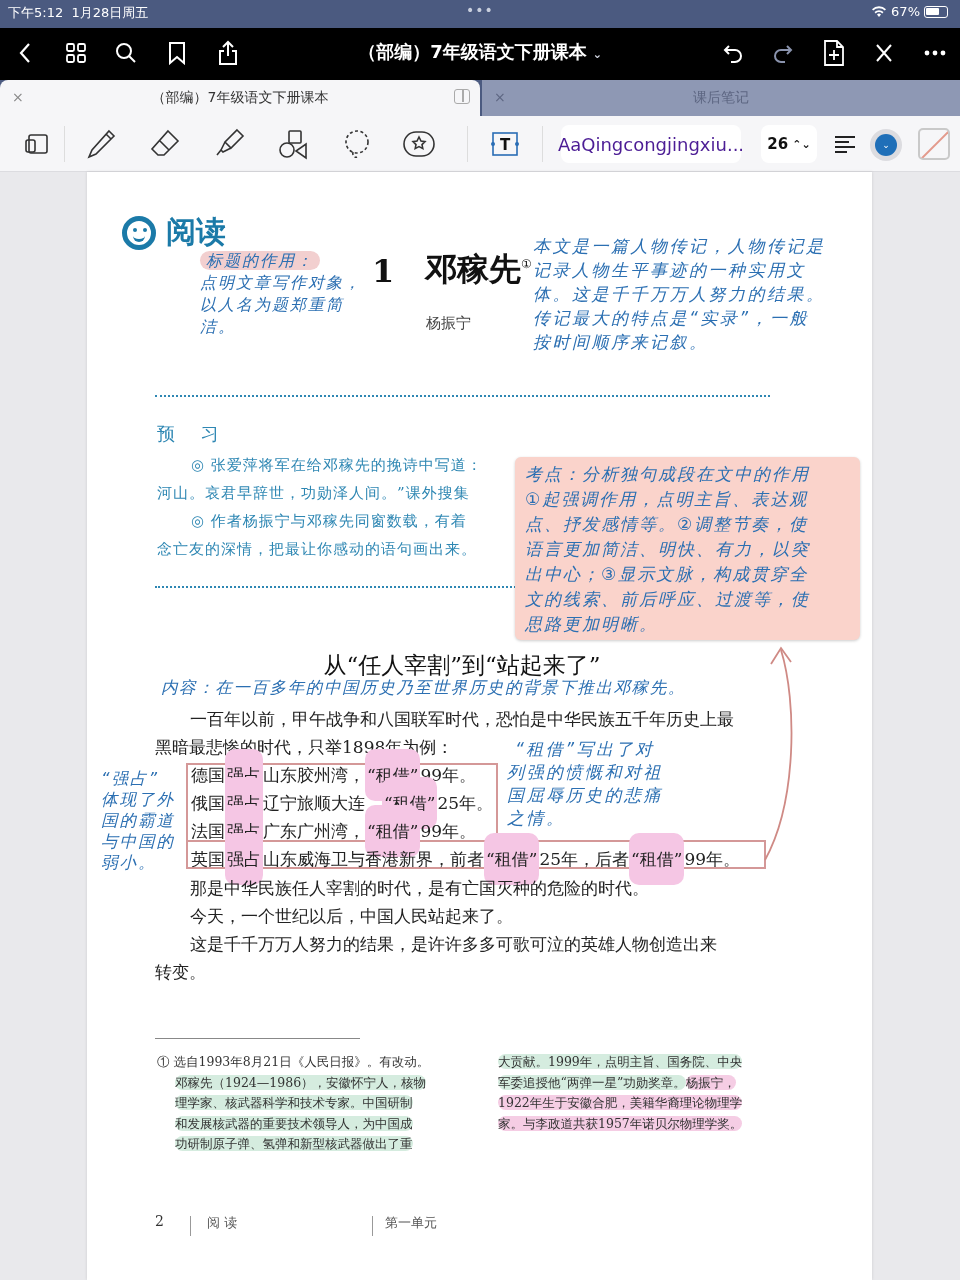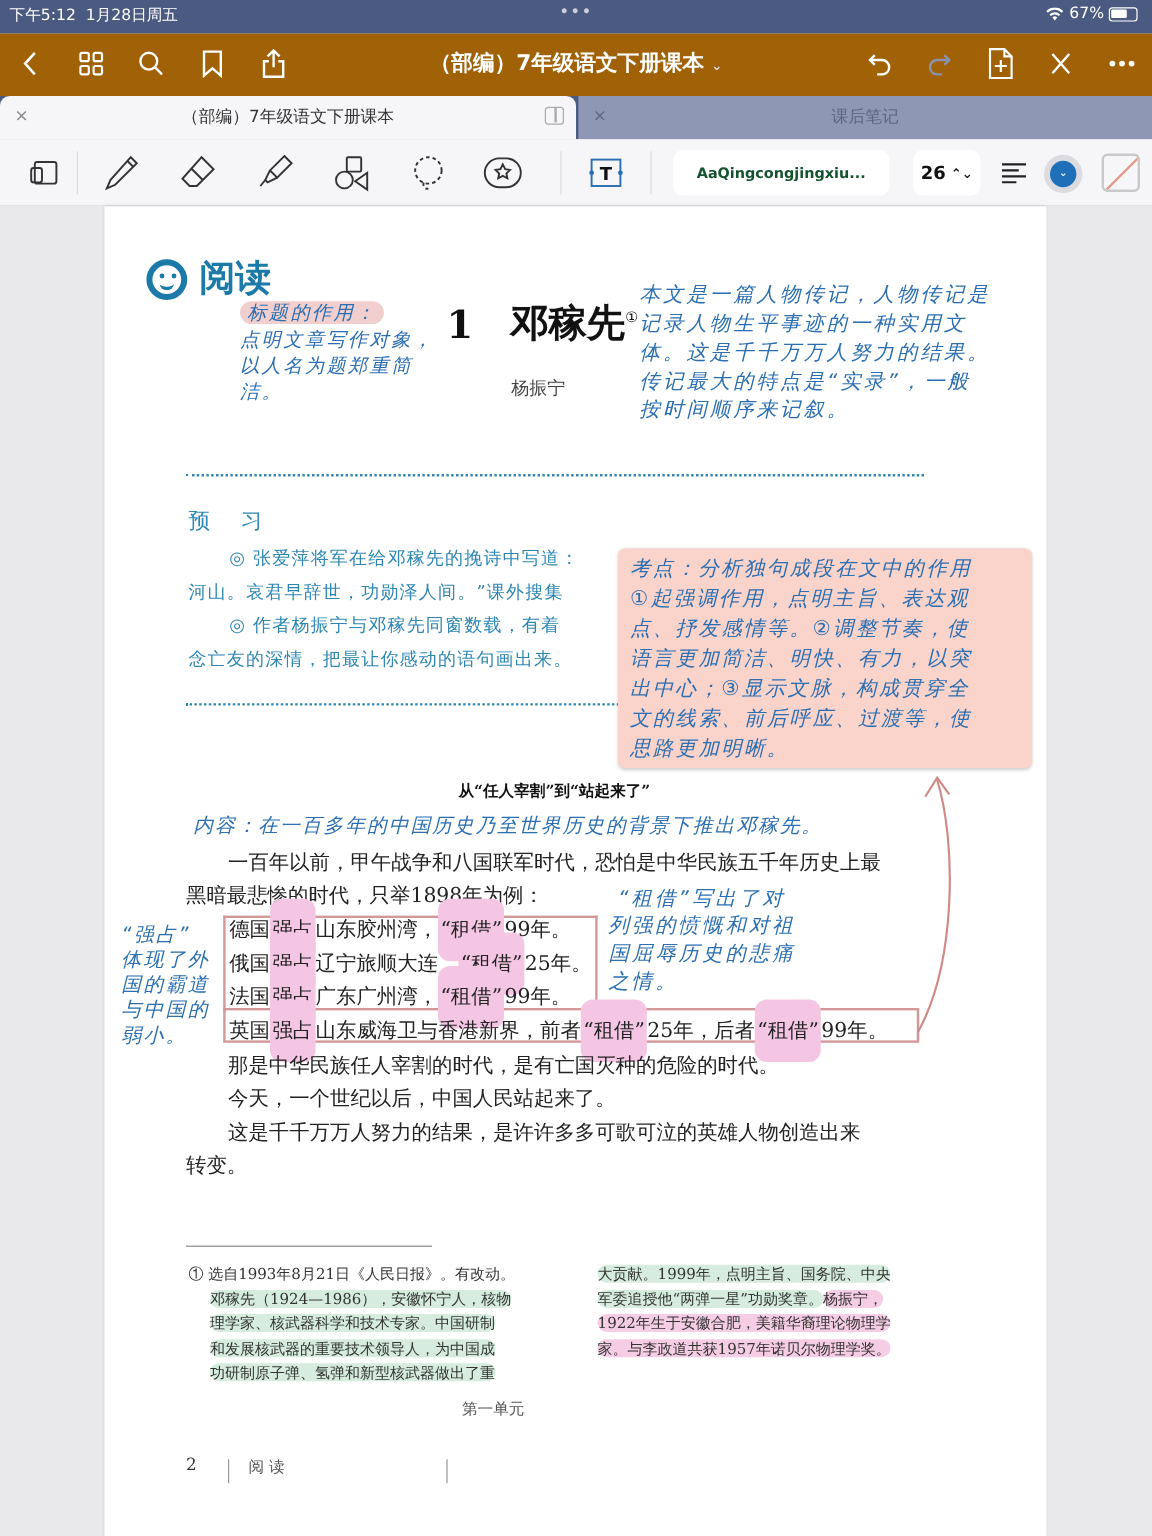--- a/index.html
+++ b/index.html
@@ -3,36 +3,36 @@
 <meta charset="utf-8">
 <style>
 *{box-sizing:border-box;margin:0;padding:0}
 html,body{width:960px;height:1280px;overflow:hidden;background:#e9e9ec;font-family:"DejaVu Sans",sans-serif}
 .statusbar{position:absolute;left:0;top:0;width:960px;height:28px;background:#4b5a80;color:#fff;font-size:13px}
 .statusbar .time{position:absolute;left:8px;top:4px}
 .statusbar .dots{position:absolute;left:466px;top:2px;font-size:14px;letter-spacing:1px;color:#c9cfdd}
 .statusbar .right{position:absolute;right:12px;top:4px;display:flex;align-items:center;gap:4px}
 .battery{width:24px;height:12px;border:1.5px solid #fff;border-radius:3px;position:relative}
 .battery::after{content:"";position:absolute;left:1px;top:1px;width:13px;height:7px;background:#fff;border-radius:1px}
-.navbar{position:absolute;left:0;top:28px;width:960px;height:52px;background:#a16207;color:#fff}
+.navbar{position:absolute;left:0;top:28px;width:960px;height:52px;background:#000000;color:#fff}
 .nav-icon{position:absolute;top:10px;width:30px;height:30px;display:flex;align-items:center;justify-content:center;color:#fff}
 .nav-title{position:absolute;left:0;width:960px;top:12px;text-align:center;font-size:18px;font-weight:bold}
 .nav-title .chev{font-size:11px;margin-left:6px;color:#d8dce8}
 .tabs{position:absolute;left:0;top:80px;width:960px;height:36px;background:#4b5a80}
 .tab{position:absolute;top:0;height:36px;font-size:14px;display:flex;align-items:center;justify-content:center}
 .tab.active{left:0;width:480px;background:#f6f6f8;color:#333;border-radius:8px 8px 0 0}
 .tab.inactive{left:482px;width:478px;background:#8e98b4;color:#5d6682}
 .tab .x{position:absolute;left:12px;top:9px;font-size:14px;color:#888}
 .tab.inactive .x{color:#5d6682}
 .tab .split{position:absolute;right:10px;top:9px;width:16px;height:15px;border:1.5px solid #aaa;border-radius:3px}
 .tab .split::before{content:"";position:absolute;left:7px;top:0;width:1.5px;height:12px;background:#aaa}
 .toolbar{position:absolute;left:0;top:116px;width:960px;height:56px;background:#f6f6f8;border-bottom:1px solid #dcdce0}
 .tool{position:absolute;top:10px;width:38px;height:36px;display:flex;align-items:center;justify-content:center}
 .tsep{position:absolute;top:10px;width:1px;height:36px;background:#ddd}
-.fontbox{position:absolute;left:561px;top:9px;width:180px;height:38px;background:#fff;border-radius:8px;font-size:12px;font-weight:bold;display:flex;align-items:center;justify-content:center;color:#14532d}
+.fontbox{position:absolute;left:561px;top:9px;width:180px;height:38px;background:#fff;border-radius:8px;font-size:18px;font-weight:normal;display:flex;align-items:center;justify-content:center;color:#4c1d95}
 .sizebox{position:absolute;left:761px;top:9px;width:56px;height:38px;background:#fff;border-radius:8px;font-size:15px;font-weight:bold;display:flex;align-items:center;justify-content:center;gap:4px;color:#111}
 .color-dot{position:absolute;left:870px;top:13px;width:32px;height:32px;border-radius:50%;background:#dcdce0;display:flex;align-items:center;justify-content:center}
 .color-dot span{width:22px;height:22px;border-radius:50%;background:#1f6fb8;color:#fff;font-size:9px;display:flex;align-items:center;justify-content:center}
 .nofill{position:absolute;left:918px;top:12px;width:32px;height:32px;border:2px solid #c9c9c9;border-radius:5px;overflow:hidden}
 .nofill::after{content:"";position:absolute;left:-6px;top:13px;width:44px;height:1.5px;background:#e39a8c;transform:rotate(-45deg)}
 .page{position:absolute;left:87px;top:172px;width:785px;height:1108px;background:#fff;box-shadow:0 0 3px rgba(0,0,0,.12)}
 .serif{font-family:"DejaVu Serif","Liberation Serif",serif}
 .hand{font-family:"DejaVu Sans",sans-serif;color:#2b6fb2;font-style:italic;letter-spacing:2px}
 .abs{position:absolute}
 .reading-title{left:35px;top:40px;display:flex;align-items:center;gap:10px;color:#1b7aa8}
@@ -248,21 +248,21 @@
   <div class="note-box hand">
     <div>考点：分析独句成段在文中的作用</div>
     <div>①起强调作用，点明主旨、表达观</div>
     <div>点、抒发感情等。②调整节奏，使</div>
     <div>语言更加简洁、明快、有力，以突</div>
     <div>出中心；③显示文脉，构成贯穿全</div>
     <div>文的线索、前后呼应、过渡等，使</div>
     <div>思路更加明晰。</div>
   </div>
 
-  <div class="abs serif" style="left:0;width:750px;top:478px;text-align:center;font-size:13px;font-weight:bold;color:#111">从“任人宰割”到“站起来了”</div>
+  <div class="abs serif" style="left:0;width:750px;top:478px;text-align:center;font-size:23px;font-weight:normal;color:#111">从“任人宰割”到“站起来了”</div>
 
   <div class="abs hand" style="left:74px;top:505px;font-size:16.5px;letter-spacing:1.6px;white-space:nowrap">内容：在一百多年的中国历史乃至世界历史的背景下推出邓稼先。</div>
 
   <div class="abs body-text serif" style="left:68px;top:533px;width:620px">
     <div style="padding-left:35px">一百年以前，甲午战争和八国联军时代，恐怕是中华民族五千年历史上最</div>
     <div>黑暗最悲惨的时代，只举1898年为例：</div>
   </div>
 
   <div class="abs redbox" style="left:99px;top:591px;width:312px;height:81px;border-bottom:none"></div>
   <div class="abs redbox" style="left:99px;top:668px;width:580px;height:29px;border-top:2px solid #d49898"></div>
@@ -314,14 +314,14 @@
     <div><span class="hl-green">大贡献。1999年，点明主旨、国务院、中央</span></div>
     <div><span class="hl-green">军委追授他“两弹一星”功勋奖章。</span><span class="hl-pink2">杨振宁，</span></div>
     <div><span class="hl-pink2">1922年生于安徽合肥，美籍华裔理论物理学</span></div>
     <div><span class="hl-pink2">家。与李政道共获1957年诺贝尔物理学奖。</span></div>
   </div>
 
   <div class="abs serif" style="left:68px;top:1041px;font-size:14px;color:#333">2</div>
   <div class="abs" style="left:103px;top:1044px;width:1px;height:20px;background:#999"></div>
   <div class="abs serif" style="left:120px;top:1042px;font-size:13px;color:#555">阅 读</div>
   <div class="abs" style="left:285px;top:1044px;width:1px;height:20px;background:#999"></div>
-  <div class="abs serif" style="left:298px;top:993px;font-size:13px;color:#555">第一单元</div>
+  <div class="abs serif" style="left:298px;top:1042px;font-size:13px;color:#555">第一单元</div>
 </div>
 
 </body></html>

